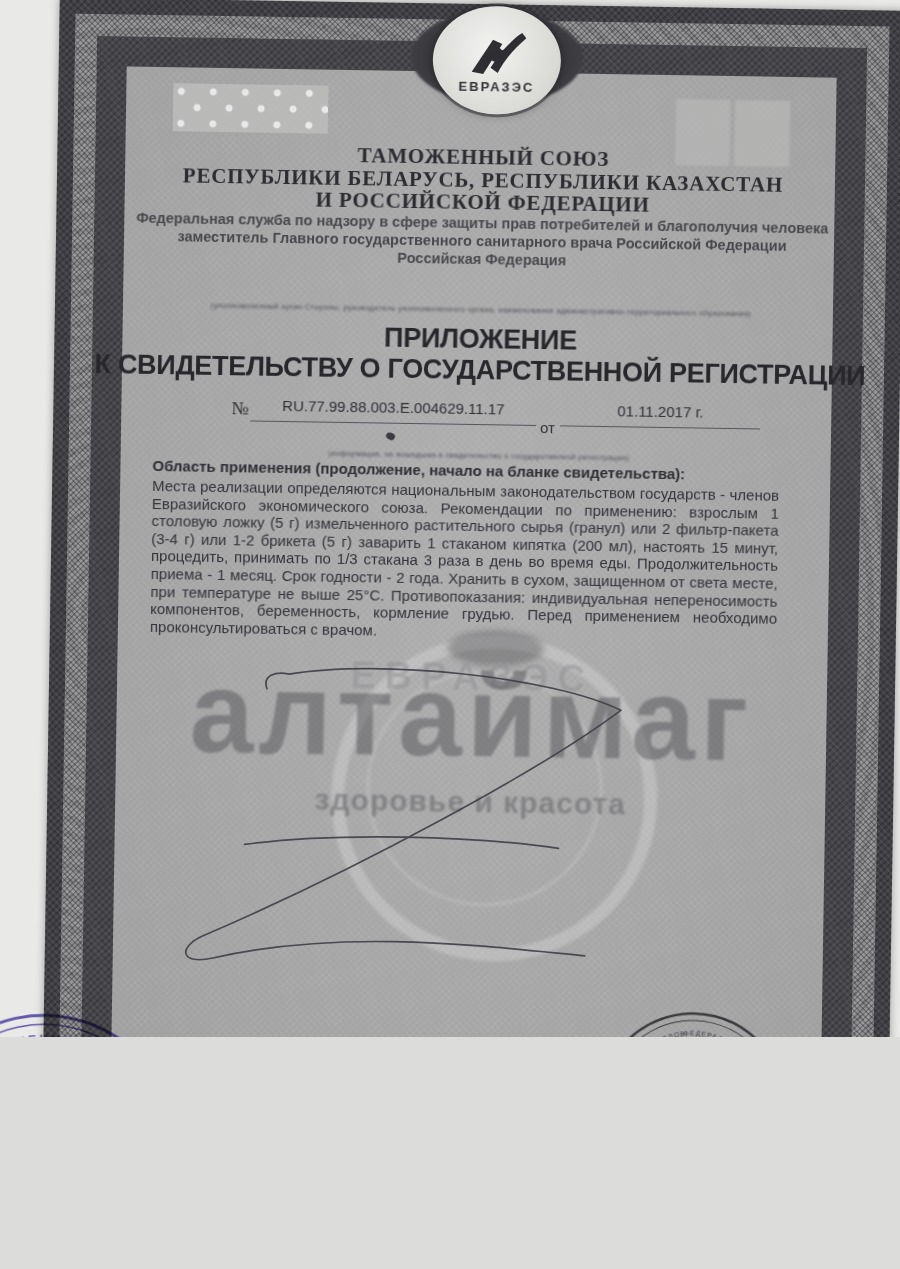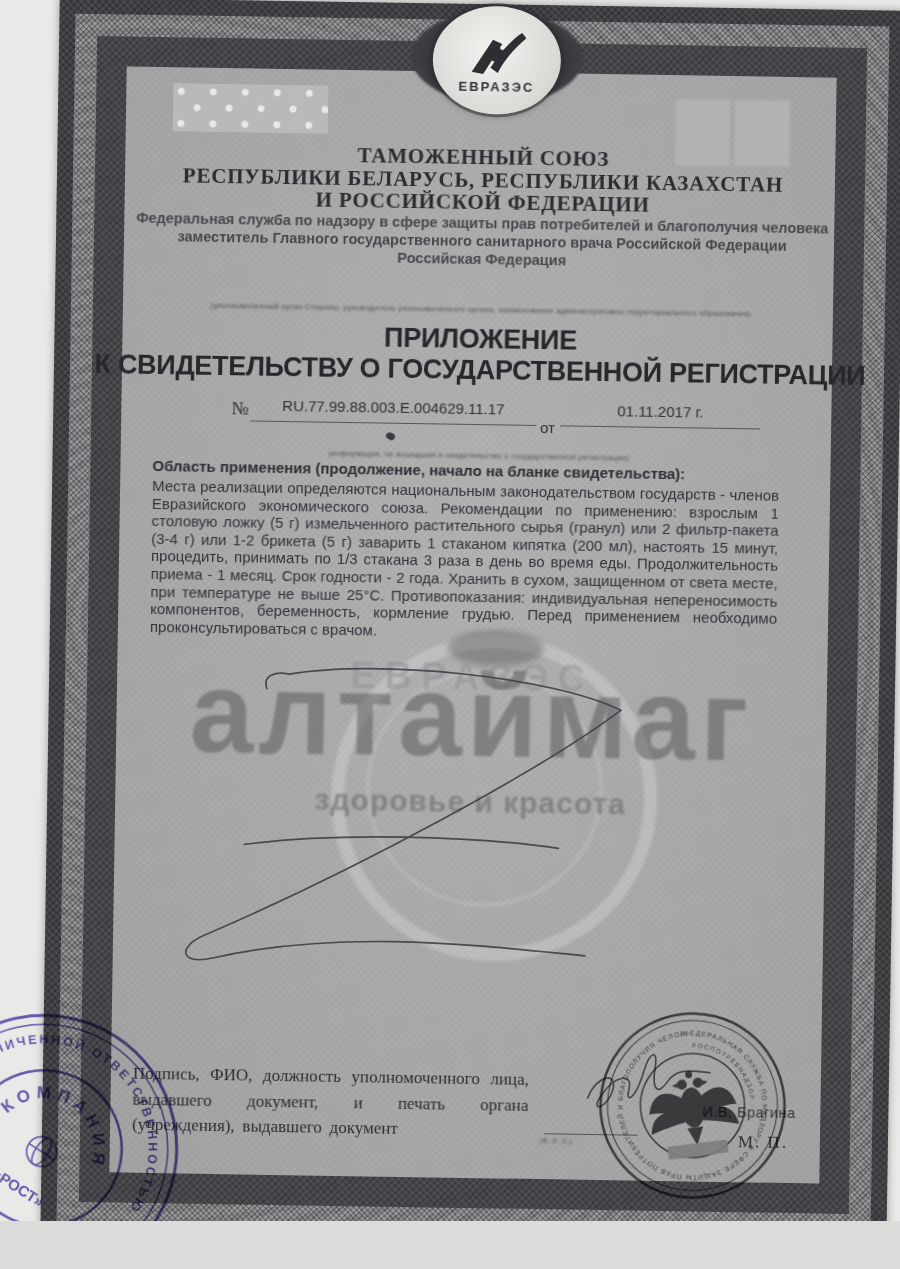--- a/index.html
+++ b/index.html
@@ -1,16 +1,16 @@
 <!DOCTYPE html>
 <html><head>
 <meta charset="utf-8">
 <style>
   html,body{margin:0;padding:0;background:#dcdcdb;}
-  .canvas{position:relative;width:900px;height:1221px;overflow:hidden;
+  .canvas{position:relative;width:900px;height:1037px;overflow:hidden;
     background:#e9e9e8;font-family:"Liberation Sans",sans-serif;}
   
   .doc{position:absolute;left:50px;top:4px;width:846px;height:1242px;
     transform:rotate(0.9deg);transform-origin:center center;
     background:#3f3f44;
     background-image:repeating-linear-gradient(45deg,rgba(255,255,255,.06) 0 2px,transparent 2px 5px),
       repeating-linear-gradient(-45deg,rgba(0,0,0,.18) 0 2px,transparent 2px 5px);
     box-shadow:0 0 8px rgba(0,0,0,.35);}
   .band-light{position:absolute;inset:16px;background:#97979a;
     background-image:repeating-linear-gradient(45deg,rgba(0,0,0,.22) 0 1.5px,transparent 1.5px 4px),

